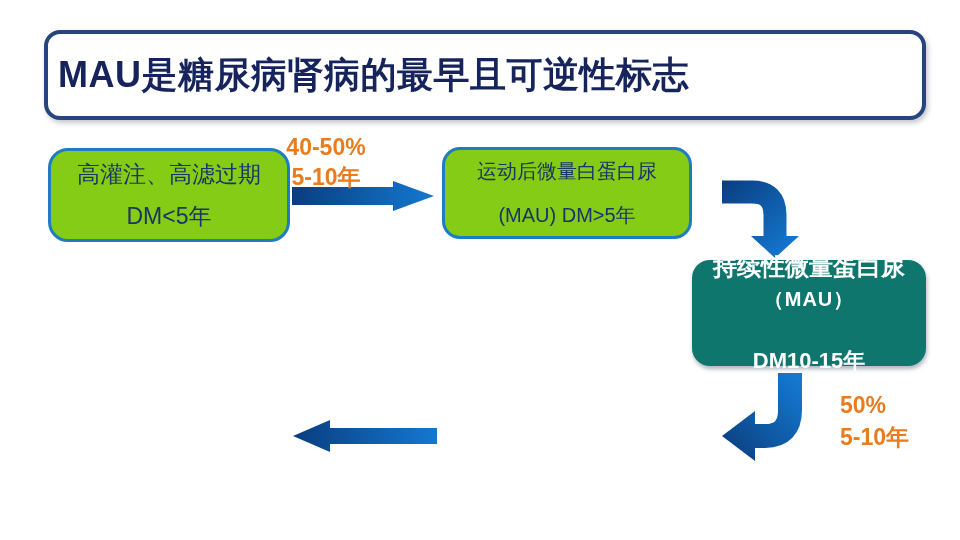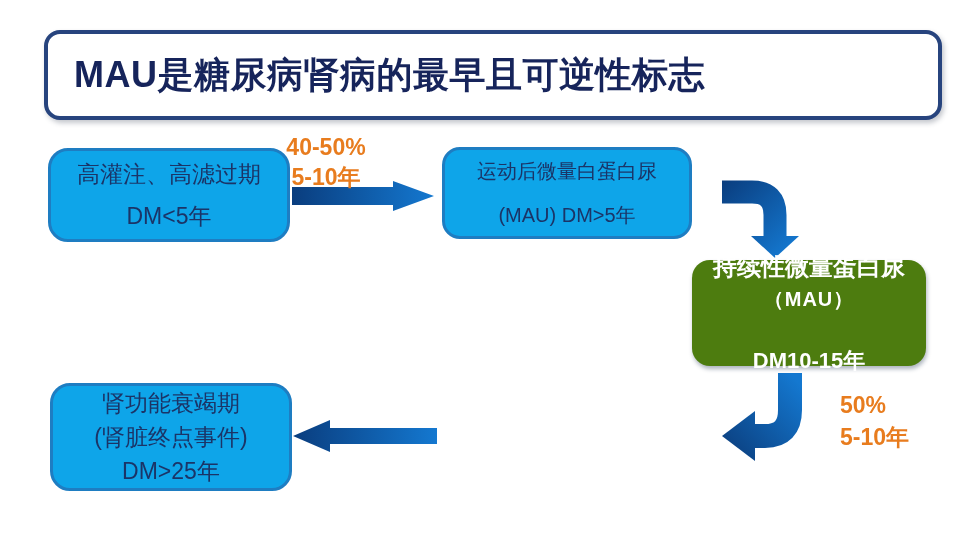--- a/index.html
+++ b/index.html
@@ -5,40 +5,40 @@
   html,body{margin:0;padding:0;background:#fff;}
   .slide{
     position:relative;width:960px;height:540px;background:#ffffff;overflow:hidden;
     font-family:"Liberation Sans","DejaVu Sans",sans-serif;
   }
   
   .title-box{
     position:absolute;left:44px;top:30px;width:864px;height:82px;
     border:4px solid #27447E;border-radius:16px;background:#ffffff;
     box-shadow:2px 3px 5px rgba(60,70,90,.30);
-    display:flex;align-items:center;padding-left:26px;box-sizing:content-box;
+    display:flex;align-items:center;padding-left:10px;box-sizing:content-box;
   }
   .title-text{
     font-size:36px;font-weight:bold;color:#16245B;letter-spacing:.5px;white-space:nowrap;
   }
   
   .fbox{
-    position:absolute;border:3px solid #1E7DC2;border-radius:20px;background:#0ea5e9;
+    position:absolute;border:3px solid #1E7DC2;border-radius:20px;background:#84cc16;
     display:flex;flex-direction:column;align-items:center;justify-content:center;
     color:#1B3467;text-align:center;
   }
   .fbox .ln{white-space:nowrap;}
   .box1{left:48px;top:148px;width:236px;height:88px;font-size:23px;line-height:42px;}
   .box2{left:442px;top:147px;width:244px;height:86px;font-size:20px;line-height:44px;border-radius:18px;}
   .box4{left:458px;top:385px;width:226px;height:100px;font-size:23px;line-height:34px;}
   .box5{left:50px;top:383px;width:236px;height:102px;font-size:23px;line-height:34px;}
   
   .box3{
     position:absolute;left:692px;top:260px;width:234px;height:106px;
-    background:#4d7c0f;border-radius:18px;
+    background:#0f766e;border-radius:18px;
     box-shadow:1px 3px 4px rgba(20,40,70,.35);
     display:flex;flex-direction:column;align-items:center;justify-content:center;
     color:#ffffff;font-weight:bold;text-align:center;line-height:33px;
   }
   .box3 .l1{font-size:24px;}
   .box3 .l2{font-size:20px;letter-spacing:1px;}
   .box3 .l3{font-size:22px;margin-top:28px;}
   
   .olabel{
     position:absolute;color:#E87C1E;font-weight:bold;font-size:23px;line-height:30px;
@@ -108,19 +108,14 @@
     <div class="l2">（MAU）</div>
     <div class="l3">DM10-15年</div>
   </div>
 
   <div class="olabel olabel2">
     <div>50%</div>
     <div>5-10年</div>
   </div>
 
 
-  <div class="fbox box5">
-    <div class="ln">肾功能衰竭期</div>
-    <div class="ln">(肾脏终点事件)</div>
-    <div class="ln">DM&gt;25年</div>
-  </div>
 
 </div>
 
 </body></html>

